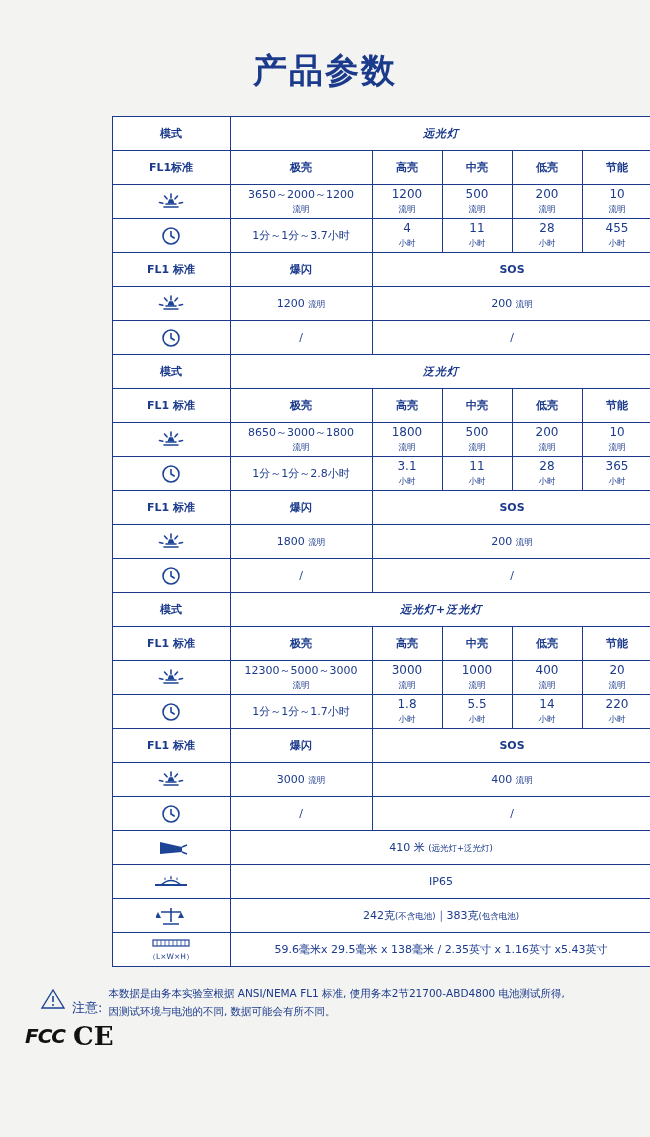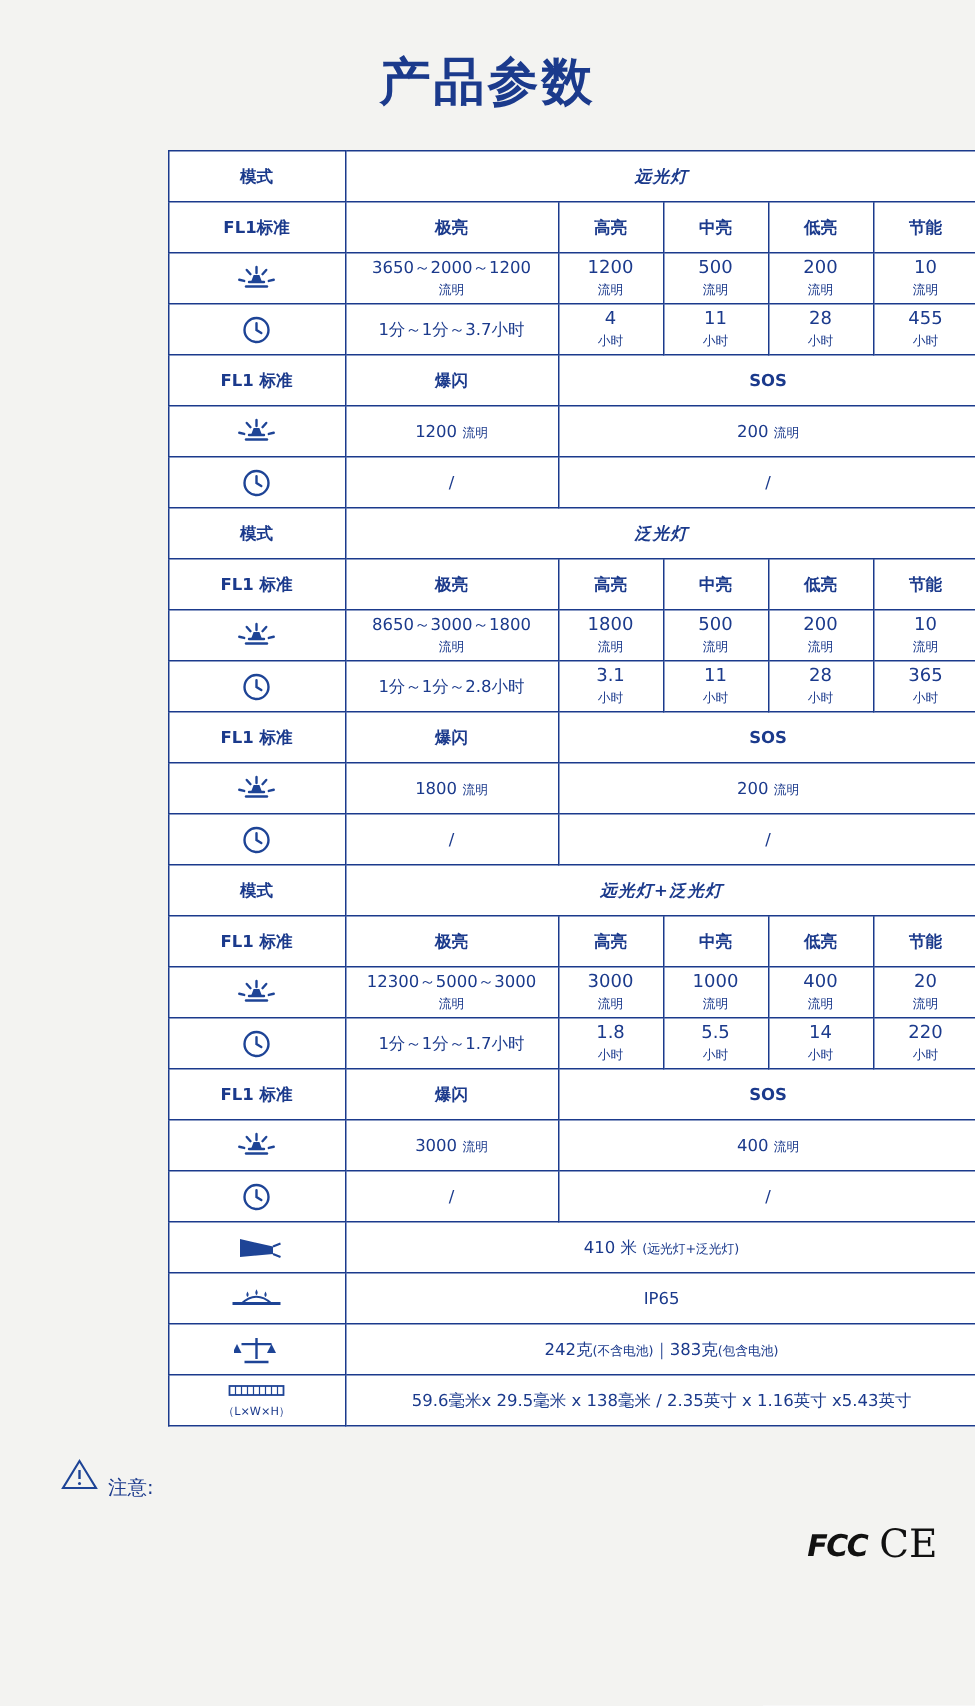--- a/index.html
+++ b/index.html
@@ -4,21 +4,21 @@
 <style>
   * { box-sizing: border-box; }
   html, body { margin: 0; padding: 0; }
   body {
     width: 650px;
     min-height: 1137px;
     background: #f2f2f2;
     font-family: "DejaVu Sans", "Liberation Sans", sans-serif;
     color: #1b3a8c;
   }
-  .page { width: 650px; min-height: 1137px; background: #f3f3f1; position: relative; padding: 0; }
+  .page { width: 650px; min-height: 1137px; background: #f3f3f1; position: relative; padding: 16px; }
   .title {
     text-align: center;
     font-size: 34px;
     font-weight: bold;
     letter-spacing: 2px;
     color: #1b3a8c;
     padding: 32px 0 22px 0;
   }
   .tbl-wrap { width: 427px; margin: 0 auto; }
   table.spec {
@@ -59,29 +59,29 @@
     display: flex;
     align-items: flex-start;
     gap: 6px;
     padding-top: 8px;
   }
   .footer .warn { flex: 0 0 auto; padding-top: 2px; }
   .footer .note-label { font-size: 13px; color: #1b3a8c; padding-top: 14px; white-space: nowrap; }
   .footer .note-text { font-size: 10.5px; line-height: 1.7; color: #1b3a8c; }
   .certs {
     display: flex;
-    justify-content: flex-end;
+    justify-content: flex-start;
     align-items: center;
     gap: 8px;
     width: 600px;
-    margin: 14px auto 0 auto;
+    margin: 0 auto 0 auto;
     padding-bottom: 14px;
   }
   .certs .fcc { font-size: 20px; font-weight: bold; font-style: italic; color: #111; letter-spacing: -1px;}
-  .certs .ce { font-size: 26px; font-weight: normal; color: #111; font-family: "DejaVu Serif", serif; }
+  .certs .ce { font-size: 26px; font-weight: bold; color: #111; font-family: "DejaVu Serif", serif; }
   .dim-label { font-size: 7.5px; letter-spacing: 0; }
   td.left-text { text-align: left; padding-left: 10px; font-size: 12px; margin-top: 20px; }
 </style>
 </head>
 <body>
 
 <div class="page">
 
   <div class="title">产品参数</div>
 
@@ -394,20 +394,24 @@
 
   <div class="footer">
     <div class="warn">
       <svg width="26" height="24" viewBox="0 0 26 24">
           <path d="M13 3 L24 21 H2 Z" fill="none" stroke="#1e4496" stroke-width="1.4"></path>
           <path d="M13 9 v6" stroke="#1e4496" stroke-width="1.6"></path>
           <circle cx="13" cy="18" r="1" fill="#1e4496"></circle>
         </svg>
     </div>
     <div class="note-label">注意:</div>
+    <div class="note-text">
+      <div>本数据是由务本实验室根据 ANSI/NEMA FL1 标准, 使用务本2节21700-ABD4800 电池测试所得,</div>
+      <div>因测试环境与电池的不同, 数据可能会有所不同。</div>
+    </div>
   </div>
 
   <div class="certs">
     <span class="fcc">FCC</span>
     <span class="ce">CE</span>
   </div>
 
 </div>
 
 </body></html>

